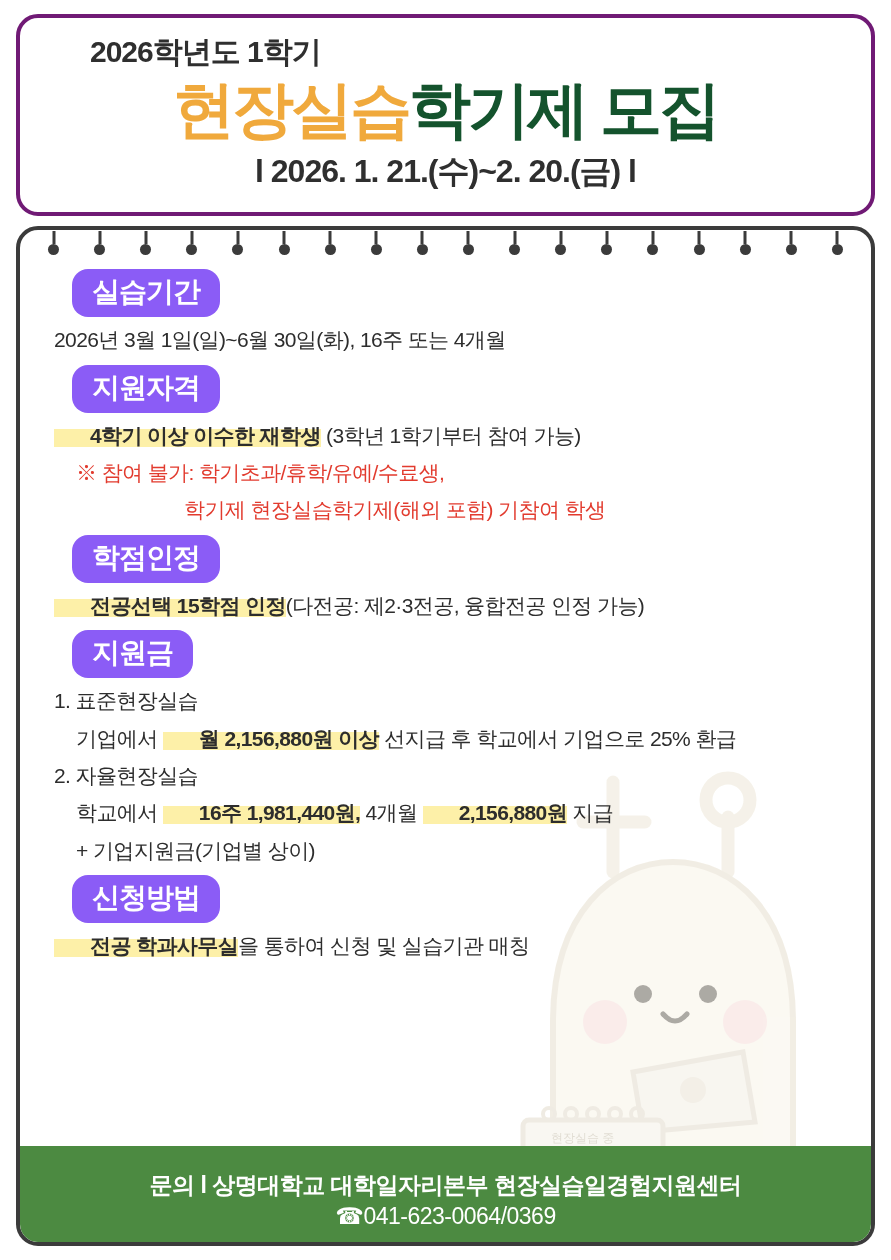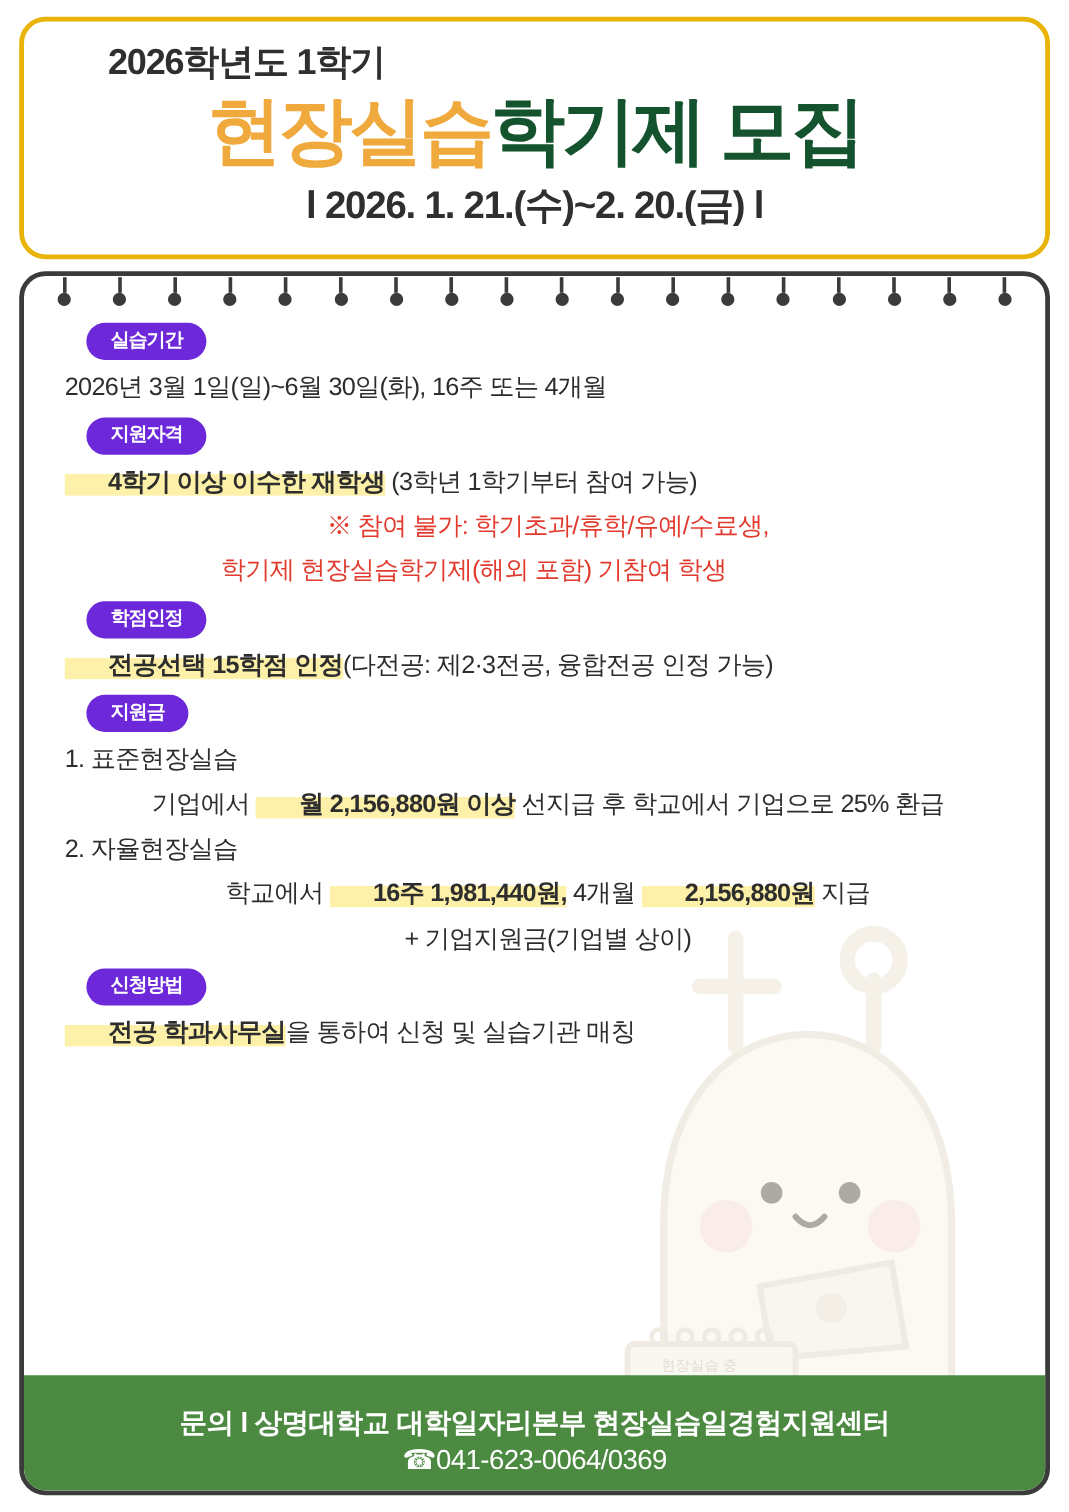--- a/index.html
+++ b/index.html
@@ -20,21 +20,21 @@
     inset: 0;
     padding: 14px 16px;
     box-sizing: border-box;
     display: flex;
     flex-direction: column;
     gap: 10px;
   }
 
   
   .header-card {
-    border: 4px solid #eab308;
+    border: 4px solid #701a75;
     border-radius: 22px;
     background: #ffffff;
     padding: 14px 20px 18px 20px;
     box-sizing: border-box;
     flex: 0 0 auto;
   }
   .header-line1 {
     font-size: 30px;
     font-weight: bold;
     letter-spacing: -1px;
@@ -98,23 +98,23 @@
 
   .content {
     position: relative;
     z-index: 2;
     padding: 14px 34px 6px 34px;
     flex: 1 1 auto;
   }
 
   .pill {
     display: inline-block;
-    background: #6d28d9;
+    background: #8b5cf6;
     color: #ffffff;
-    font-size: 16px;
+    font-size: 28px;
     font-weight: bold;
     letter-spacing: -1px;
     border-radius: 16px;
     padding: 4px 20px 6px 20px;
     margin-left: 18px;
   }
   .sec { margin-bottom: 6px; }
   .sec + .sec { margin-top: 10px; }
 
   .line {
@@ -125,21 +125,21 @@
     line-height: 1.35;
   }
   .line.first { }
   .hl {
     background: linear-gradient(to top, #fdf0a8 78%, transparent 78%);
     text-underline-offset: 2px;
     font-weight: bold;
     padding-left: 36px;
   }
   .red { color: #e23b2e; }
-  .indent1 { padding-left: 22px; text-align: center; }
+  .indent1 { padding-left: 22px; }
   .indent3 { padding-left: 130px; }
 
   
   .mascot {
     position: absolute;
     right: 18px;
     bottom: 0px;
     width: 360px;
     height: 520px;
     z-index: 1;

